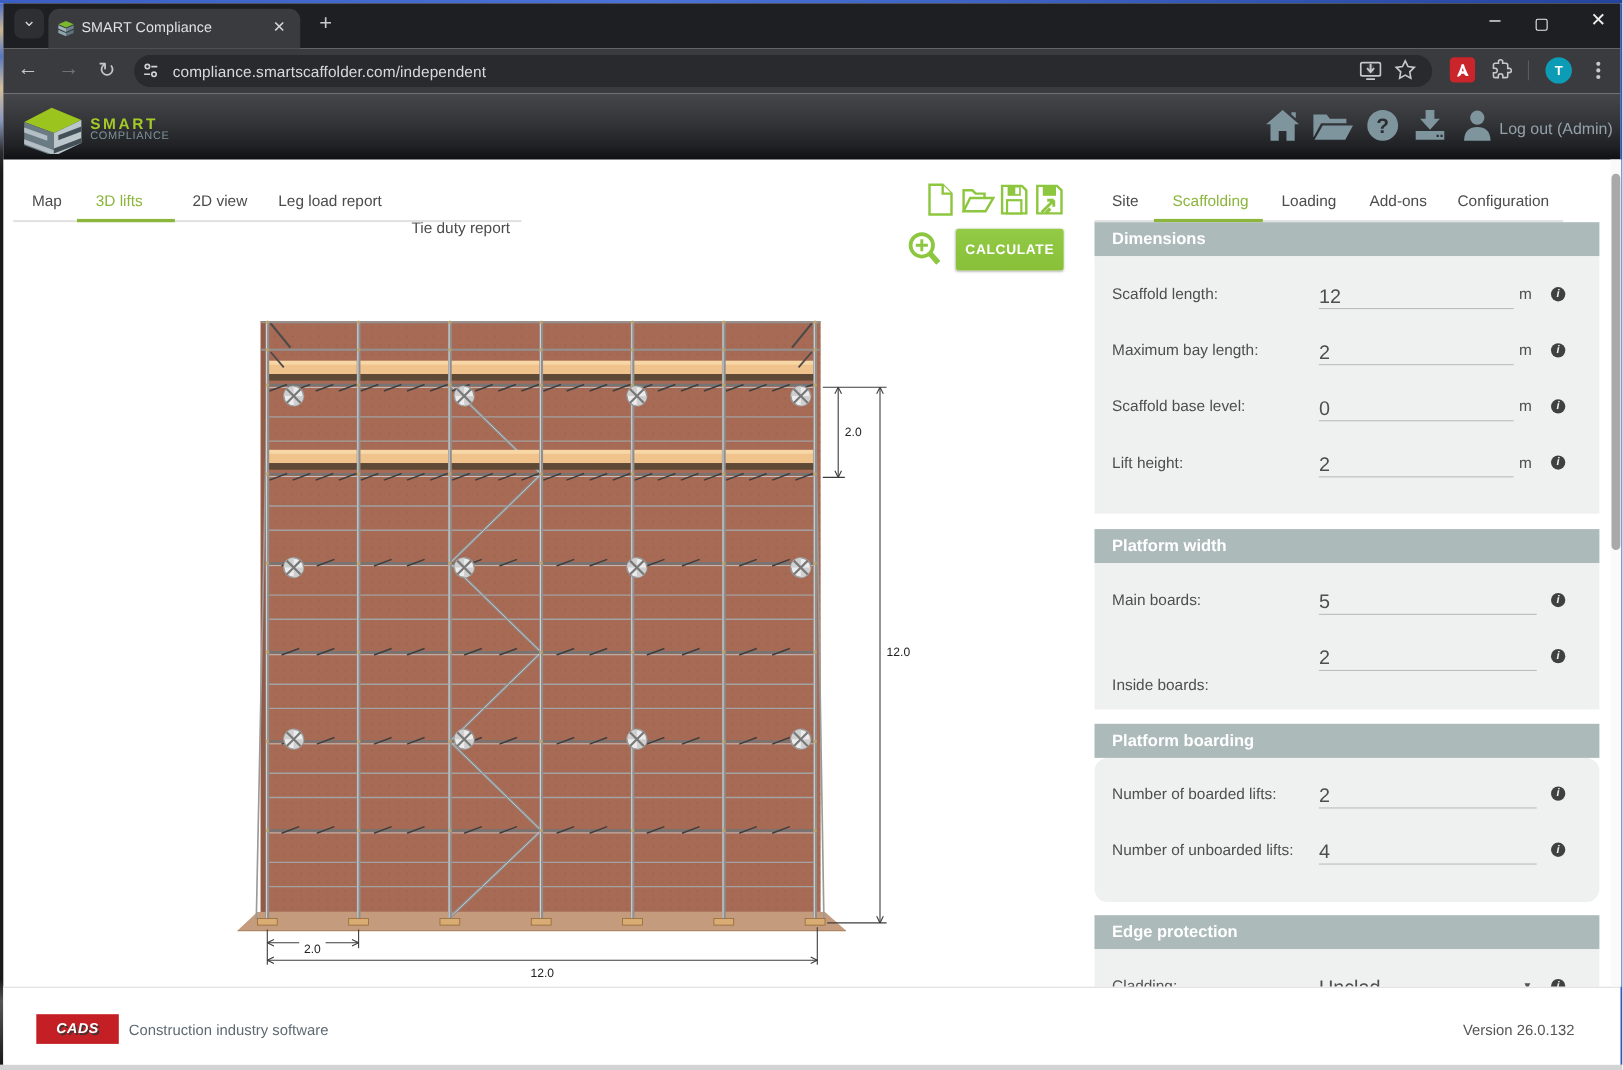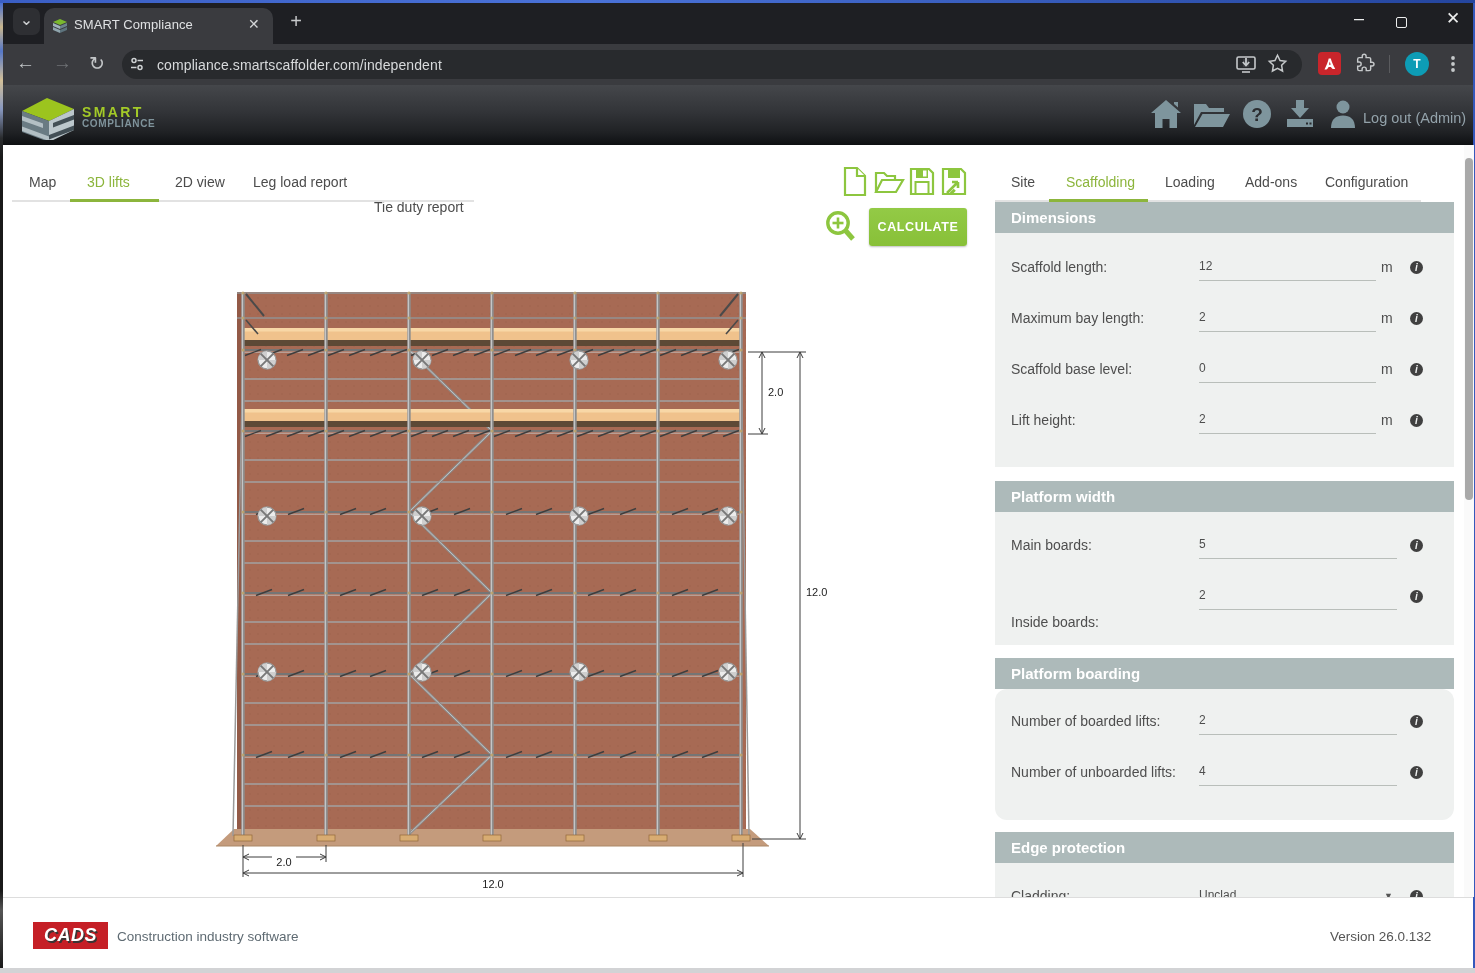--- a/index.html
+++ b/index.html
@@ -27,47 +27,47 @@
 
 #btoolbar { left:3px; top:44px; width:1470px; height:41px; background:#3a3b3f; }
 .nav { color:#c3c6c8; font-size:19px; top:52px; }
 #urlpill { left:122px; top:50px; width:1180px; height:29px; background:#282a2d; border-radius:15px; }
 #urltxt { left:35px; top:7px; font-size:14px; color:#d8dadc; position:absolute; letter-spacing:0.1px;}
 #avatar { left:1405px; top:52px; width:24px; height:24px; border-radius:50%; background:#0d9cb5; color:#fff; font-size:12px; font-weight:700; text-align:center; line-height:24px; }
 
 
 #appheader { left:3px; top:85px; width:1470px; height:60px; background:linear-gradient(180deg,#45474b 0%,#323438 45%,#202225 78%,#0e1012 100%); }
 #logosmart { left:82px; top:104px; font-size:14px; font-weight:700; color:#a3ca28; letter-spacing:2.4px;}
-#logocomp { left:82px; top:118px; font-size:10px; font-weight:700; color:#7f939b; letter-spacing:0.6px;}
+#logocomp { left:82px; top:118px; font-size:10px; font-weight:400; color:#7f939b; letter-spacing:0.6px;}
 #logout { left:1363px; top:110px; font-size:14.5px; color:#93a2aa; }
 
 
 .ltab { top:174px; font-size:14px; color:#4c4c4c; }
 #ltabline { left:12px; top:200px; width:462px; height:2px; background:#e2e2e2; }
 #ltabgreen { left:70px; top:199px; width:89px; height:3px; background:#8cb53c; }
 
 #rtabline { left:995px; top:200px; width:426px; height:2px; background:#e2e2e2; }
 #rtabgreen { left:1049px; top:199px; width:99px; height:3px; background:#8cb53c; }
 
 
 #calcbtn { left:869px; top:208px; width:98px; height:38px; background:linear-gradient(180deg,#93ca46,#88c038); border-radius:3px; color:#fff; font-weight:700; font-size:12.5px; text-align:center; line-height:38px; letter-spacing:0.6px; box-shadow:0 1px 2px rgba(0,0,0,0.25);}
 
 
 .sechdr { left:995px; width:459px; height:31px; background:#adbaba; color:#fff; font-weight:700; font-size:15px; line-height:31px; padding-left:16px; }
 .secbody { left:995px; width:459px; background:#eff1f0; }
 .flabel { position:absolute; left:16px; font-size:14px; color:#4e4e4e; }
-.fval { position:absolute; left:204px; font-size:12px; color:#4e4e4e; }
+.fval { position:absolute; left:204px; font-size:18px; color:#4e4e4e; }
 .fline { position:absolute; left:204px; height:1px; background:#b9beba; }
 .funit { position:absolute; left:386px; font-size:14px; color:#4e4e4e; }
 .finfo { position:absolute; left:415px; width:13px; height:13px; border-radius:50%; background:#404040; color:#eff1f0; font-size:10px; font-weight:700; text-align:center; line-height:13px; font-style:italic;}
 .fcaret { position:absolute; left:389px; font-size:9px; color:#555; }
 
 
 #footer { left:3px; top:897px; width:1470px; height:71px; background:#fff; border-top:1px solid #ddd; }
-#cads { position:absolute; left:30px; top:24px; width:75px; height:27px; background:#c51f26; color:#fff; font-weight:700; font-style:italic; font-size:18px; text-align:center; line-height:26px; letter-spacing:0.5px; text-shadow:1.5px 1.5px 0 #3a3434;}
+#cads { position:absolute; left:30px; top:24px; width:75px; height:27px; background:#c51f26; color:#fff; font-weight:700; font-style:italic; font-size:13px; text-align:center; line-height:26px; letter-spacing:0.5px; text-shadow:1.5px 1.5px 0 #3a3434;}
 #fmid { position:absolute; left:114px; top:31px; font-size:13.5px; color:#5e6a72; }
 #fver { position:absolute; left:1327px; top:31px; font-size:13.5px; color:#555; }
 
 
 #sbtrack { left:1464px; top:145px; width:10px; height:752px; background:#fafafa; }
 #sbthumb { left:1465px; top:158px; width:8px; height:342px; background:#a9a9a9; border-radius:4px; }
 </style>
 </head>
 <body>
 <div class="abs" id="edge-top"></div>

